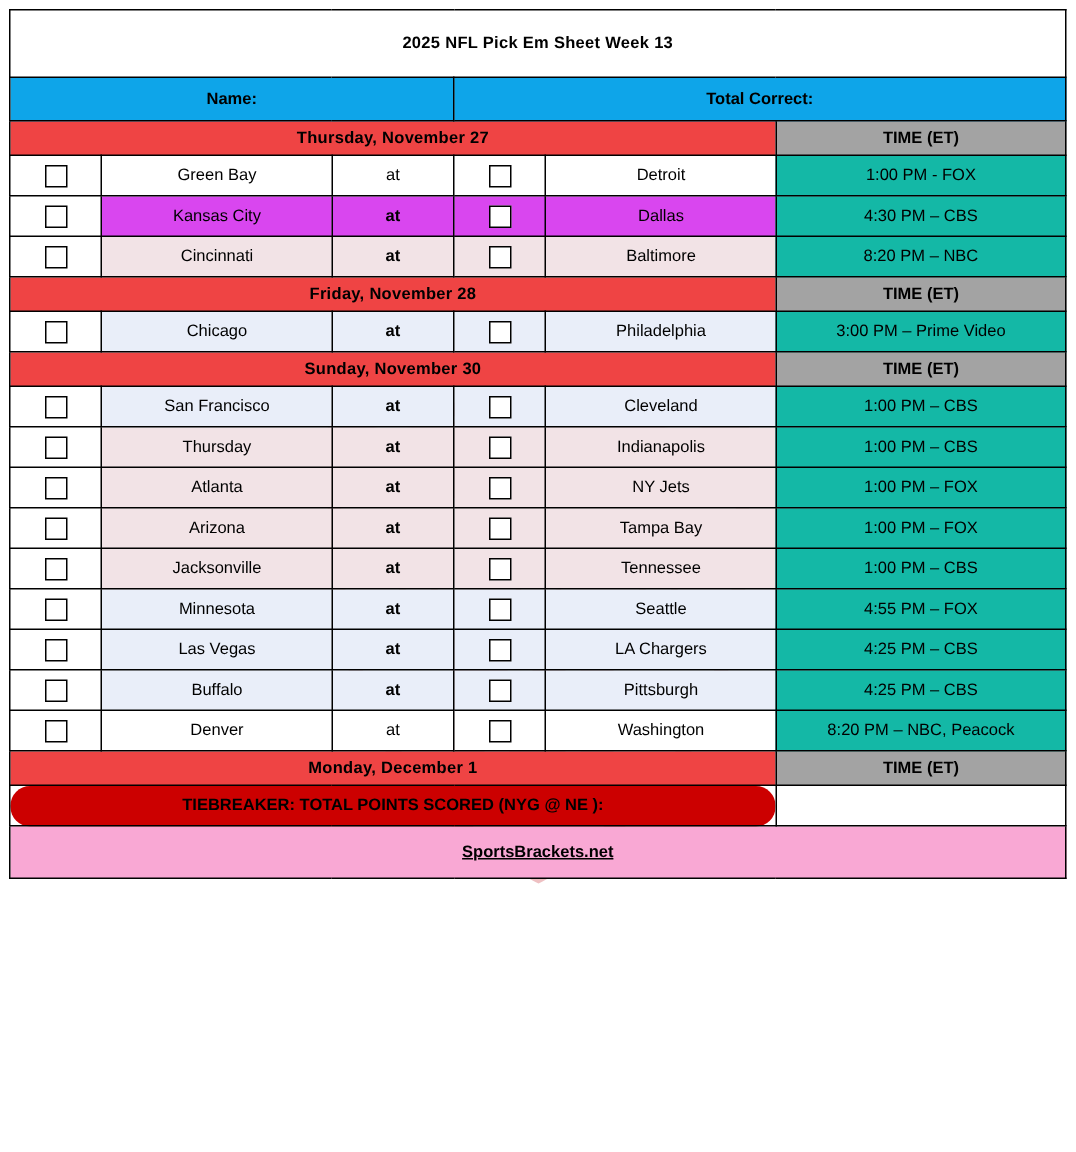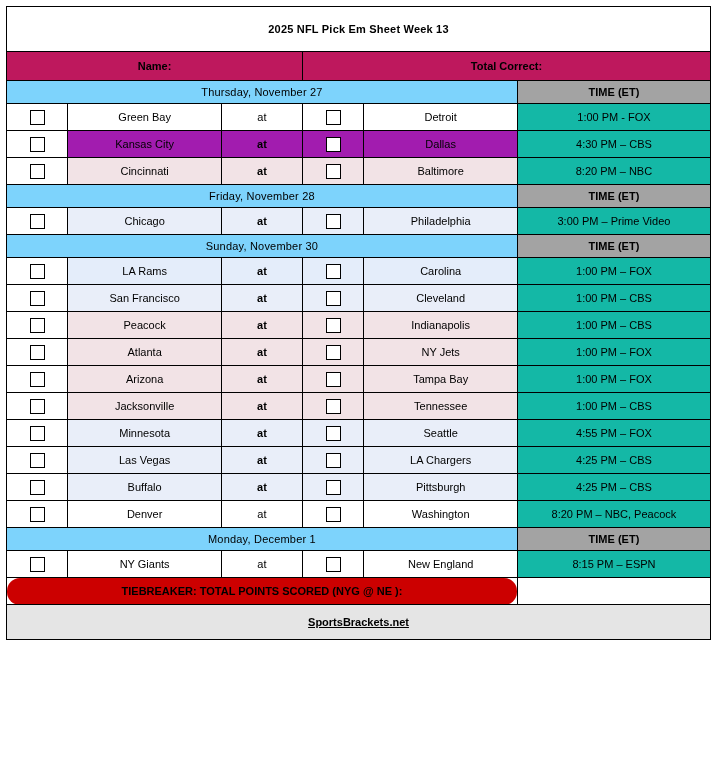--- a/index.html
+++ b/index.html
@@ -60,27 +60,27 @@
     letter-spacing: 0.2px;
     background: #ffffff;
   }
   
   .info-cell {
     text-align: left;
     font-size: 11.5px;
     font-weight: bold;
     padding-left: 6px;
     height: 28px !important;
-    background: #be185d;
+    background: #0ea5e9;
   }
   
   .day-band {
-    background: #7dd3fc;
+    background: #ef4444;
     color: #ffffff;
-    font-weight: normal;
+    font-weight: bold;
     font-size: 11.5px;
     height: 22px !important;
     letter-spacing: 0.2px;
   }
   .time-band {
     background: #a3a3a3;
     color: #ffffff;
     font-weight: bold;
     font-size: 11.5px;
     height: 22px !important;
@@ -105,21 +105,21 @@
     width: 74px;
     font-size: 11px;
   }
   .time-cell {
     width: 176px;
     font-size: 11px;
     background: #14b8a6;
   }
   
   .tint-a { background: #e9eef9; }
-  .tint-b { background: #a21caf; }
+  .tint-b { background: #d946ef; }
   .tint-c { background: #f2e3e6; }
   .tint-d { background: #e4edfa; }
   .tint-none { background: #ffffff; }
   .bold { font-weight: bold; }
   
   .tiebreaker {
     background: #cc0000;
     color: #ffffff;
     font-weight: bold;
     font-size: 11.5px;
@@ -138,21 +138,21 @@
     padding-left: 6px;
     height: 22px !important;
     background: #ffffff;
   }
   
   .footer-cell {
     height: 34px !important;
     font-size: 20px;
     font-weight: bold;
     text-decoration: underline;
-    background: #e5e5e5;
+    background: #f9a8d4;
   }
 </style>
 </head>
 <body>
 
 <div id="sheet">
 
   <svg class="watermark" viewBox="0 0 300 330" xmlns="http://www.w3.org/2000/svg" aria-hidden="true">
     <path d="M150 322 C60 275 18 208 14 96 L14 24 C60 14 108 8 150 8 C192 8 240 14 286 24 L286 96 C282 208 240 275 150 322 Z" fill="#ffffff" stroke="#c8313a" stroke-width="9"></path>
     <path d="M24 30 C70 21 110 16 150 16 C190 16 230 21 276 30 L276 70 L24 70 Z" fill="#c8313a"></path>
@@ -224,37 +224,29 @@
           <td class="pick-cell tint-a"><span class="checkbox"></span></td>
           <td class="team-cell tint-a">Philadelphia</td>
           <td class="time-cell">3:00 PM – Prime Video</td>
         </tr>
         <tr>
           <td class="day-band" colspan="5">Sunday, November 30</td>
           <td class="time-band">TIME (ET)</td>
         </tr>
         <tr>
           <td class="pick-cell"><span class="checkbox"></span></td>
-          <td class="team-cell tint-d">LA Rams</td>
-          <td class="at-cell tint-d bold">at</td>
-          <td class="pick-cell tint-d"><span class="checkbox"></span></td>
-          <td class="team-cell tint-d">Carolina</td>
-          <td class="time-cell">1:00 PM – FOX</td>
-        </tr>
-        <tr>
-          <td class="pick-cell"><span class="checkbox"></span></td>
           <td class="team-cell tint-a">San Francisco</td>
           <td class="at-cell tint-a bold">at</td>
           <td class="pick-cell tint-a"><span class="checkbox"></span></td>
           <td class="team-cell tint-a">Cleveland</td>
           <td class="time-cell">1:00 PM – CBS</td>
         </tr>
         <tr>
           <td class="pick-cell"><span class="checkbox"></span></td>
-          <td class="team-cell tint-c">Peacock</td>
+          <td class="team-cell tint-c">Thursday</td>
           <td class="at-cell tint-c bold">at</td>
           <td class="pick-cell tint-c"><span class="checkbox"></span></td>
           <td class="team-cell tint-c">Indianapolis</td>
           <td class="time-cell">1:00 PM – CBS</td>
         </tr>
         <tr>
           <td class="pick-cell"><span class="checkbox"></span></td>
           <td class="team-cell tint-c">Atlanta</td>
           <td class="at-cell tint-c bold">at</td>
           <td class="pick-cell tint-c"><span class="checkbox"></span></td>
@@ -307,28 +299,20 @@
           <td class="at-cell tint-none">at</td>
           <td class="pick-cell tint-none"><span class="checkbox"></span></td>
           <td class="team-cell tint-none">Washington</td>
           <td class="time-cell">8:20 PM – NBC, Peacock</td>
         </tr>
         <tr>
           <td class="day-band" colspan="5">Monday, December 1</td>
           <td class="time-band">TIME (ET)</td>
         </tr>
         <tr>
-          <td class="pick-cell"><span class="checkbox"></span></td>
-          <td class="team-cell tint-none">NY Giants</td>
-          <td class="at-cell tint-none">at</td>
-          <td class="pick-cell tint-none"><span class="checkbox"></span></td>
-          <td class="team-cell tint-none">New England</td>
-          <td class="time-cell">8:15 PM – ESPN</td>
-        </tr>
-        <tr>
           <td class="tiebreaker" colspan="5">TIEBREAKER: TOTAL POINTS SCORED (NYG @ NE ):</td>
           <td class="tiebreaker-blank"></td>
         </tr>
         <tr>
           <td class="footer-cell" colspan="6">SportsBrackets.net</td>
         </tr>
       </tbody>
   </table>
 </div>
 

